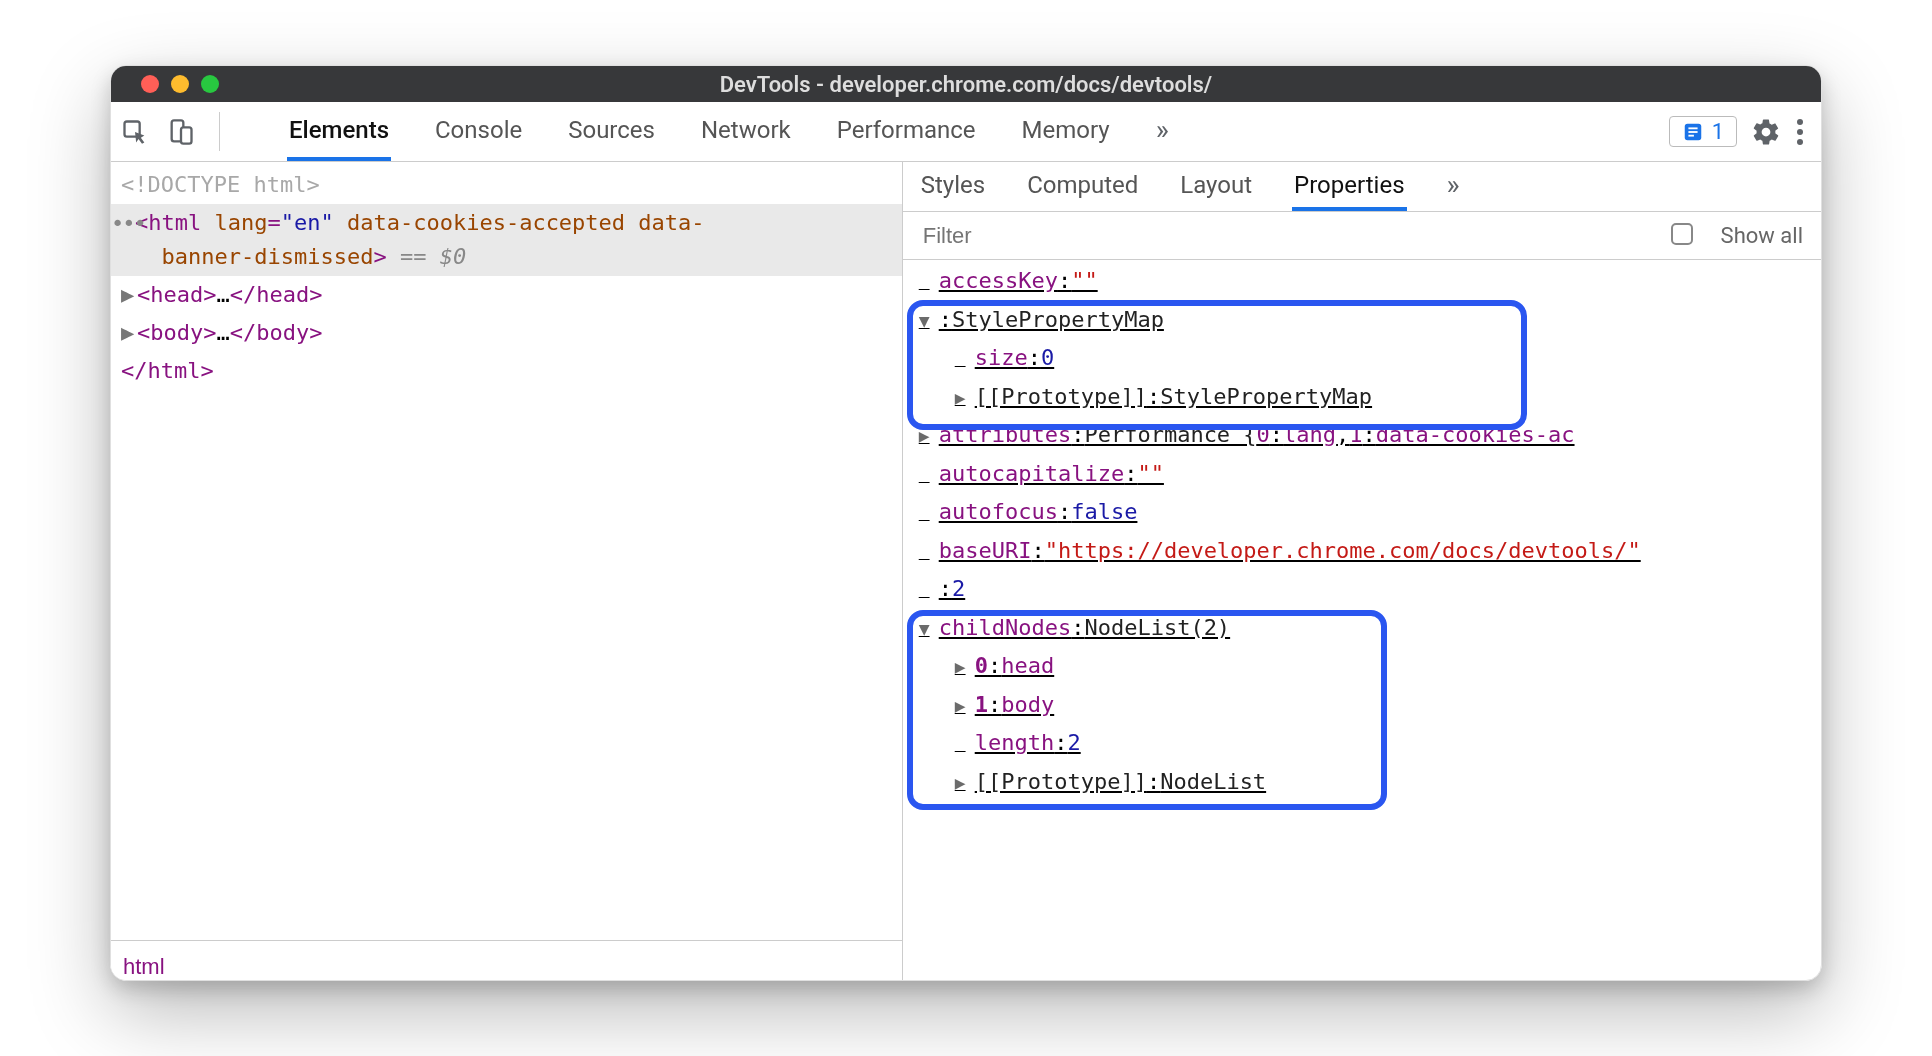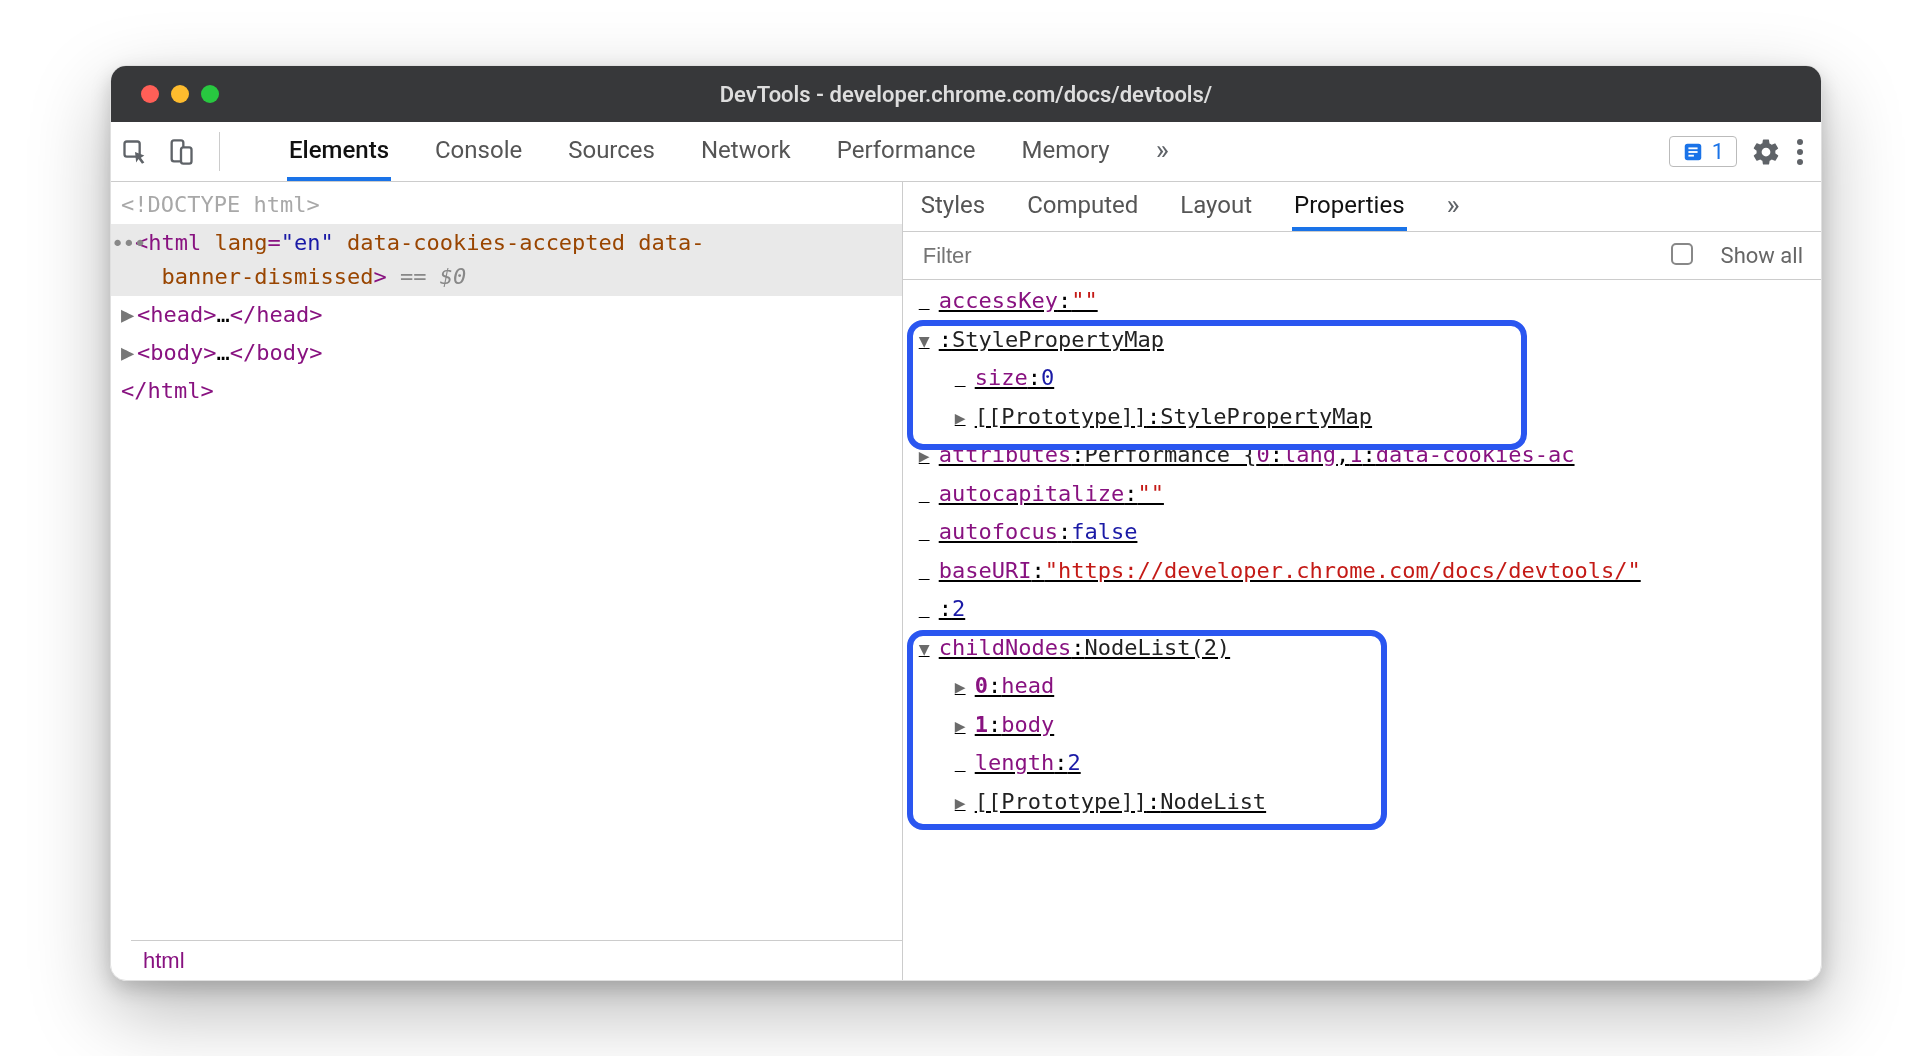--- a/index.html
+++ b/index.html
@@ -24,21 +24,21 @@
     position: absolute;
     left: 110px; top: 65px; right: 110px; bottom: 75px;
     border-radius: 16px;
     overflow: hidden;
     background: #fff;
     border: 1px solid #e0e0e0;
     display: flex;
     flex-direction: column;
   }
   .titlebar {
-    height: 56px;
+    height: 36px;
     background: #37383a;
     display: flex;
     align-items: center;
     padding: 0 30px;
     position: relative;
     flex-shrink: 0;
   }
   .traffic {
     display: flex; gap: 12px; align-items: center;
   }
@@ -141,27 +141,26 @@
     cursor: pointer;
   }
   .tok-gray { color: #a8a8a8; }
   .tok-tag { color: #881280; }
   .tok-attr { color: #994500; }
   .tok-str { color: #1a1aa6; }
   .tok-hint { color: #888; font-style: italic; }
 
   .crumb {
     height: 40px; border-top: 1px solid #ccc;
-    display: flex; align-items: center;
+    display: flex; align-items: flex-end;
     padding-left: 12px;
     font-family: -apple-system, sans-serif;
     font-size: 22px;
     color: #881280;
     background: #fff;
-    margin-left: 20px;
   }
 
   .right-pane {
     flex: 1 1 auto;
     display: flex; flex-direction: column;
     min-height: 0;
     position: relative;
   }
   .subtabs {
     height: 50px;

